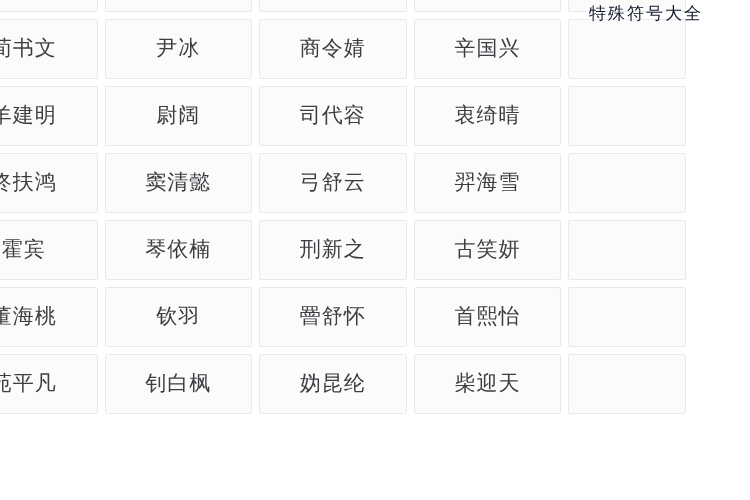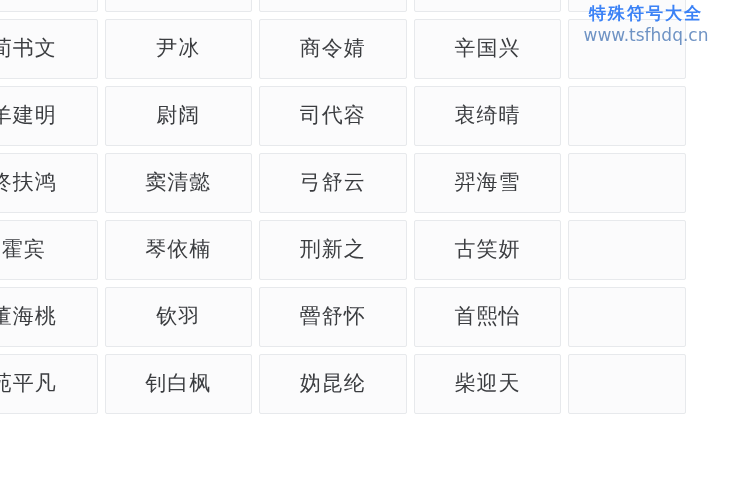--- a/index.html
+++ b/index.html
@@ -62,22 +62,22 @@
     right: 6px;
     top: 2px;
     width: 196px;
     text-align: center;
     pointer-events: none;
     user-select: none;
   }
   #watermark .wm-line1 {
     display: block;
     font-size: 17px;
-    font-weight: bold;
-    color: #3b82f6;
+    font-weight: normal;
+    color: #0f172a;
     letter-spacing: 2px;
     line-height: 22px;
     text-shadow: 0 1px 0 rgba(255,255,255,0.6);
   }
   #watermark .wm-line2 {
     display: block;
     font-size: 17px;
     color: #6f93c4;
     letter-spacing: 0px;
     line-height: 22px;
@@ -146,16 +146,15 @@
         <td>妫昆纶</td>
         <td>柴迎天</td>
         <td></td>
       </tr>
 
     </tbody>
   </table>
 
   <div id="watermark">
     <span class="wm-line1">特殊符号大全</span>
-    <span class="wm-line2">www.tsfhdq.cn</span>
   </div>
 
 </div>
 
 </body></html>

